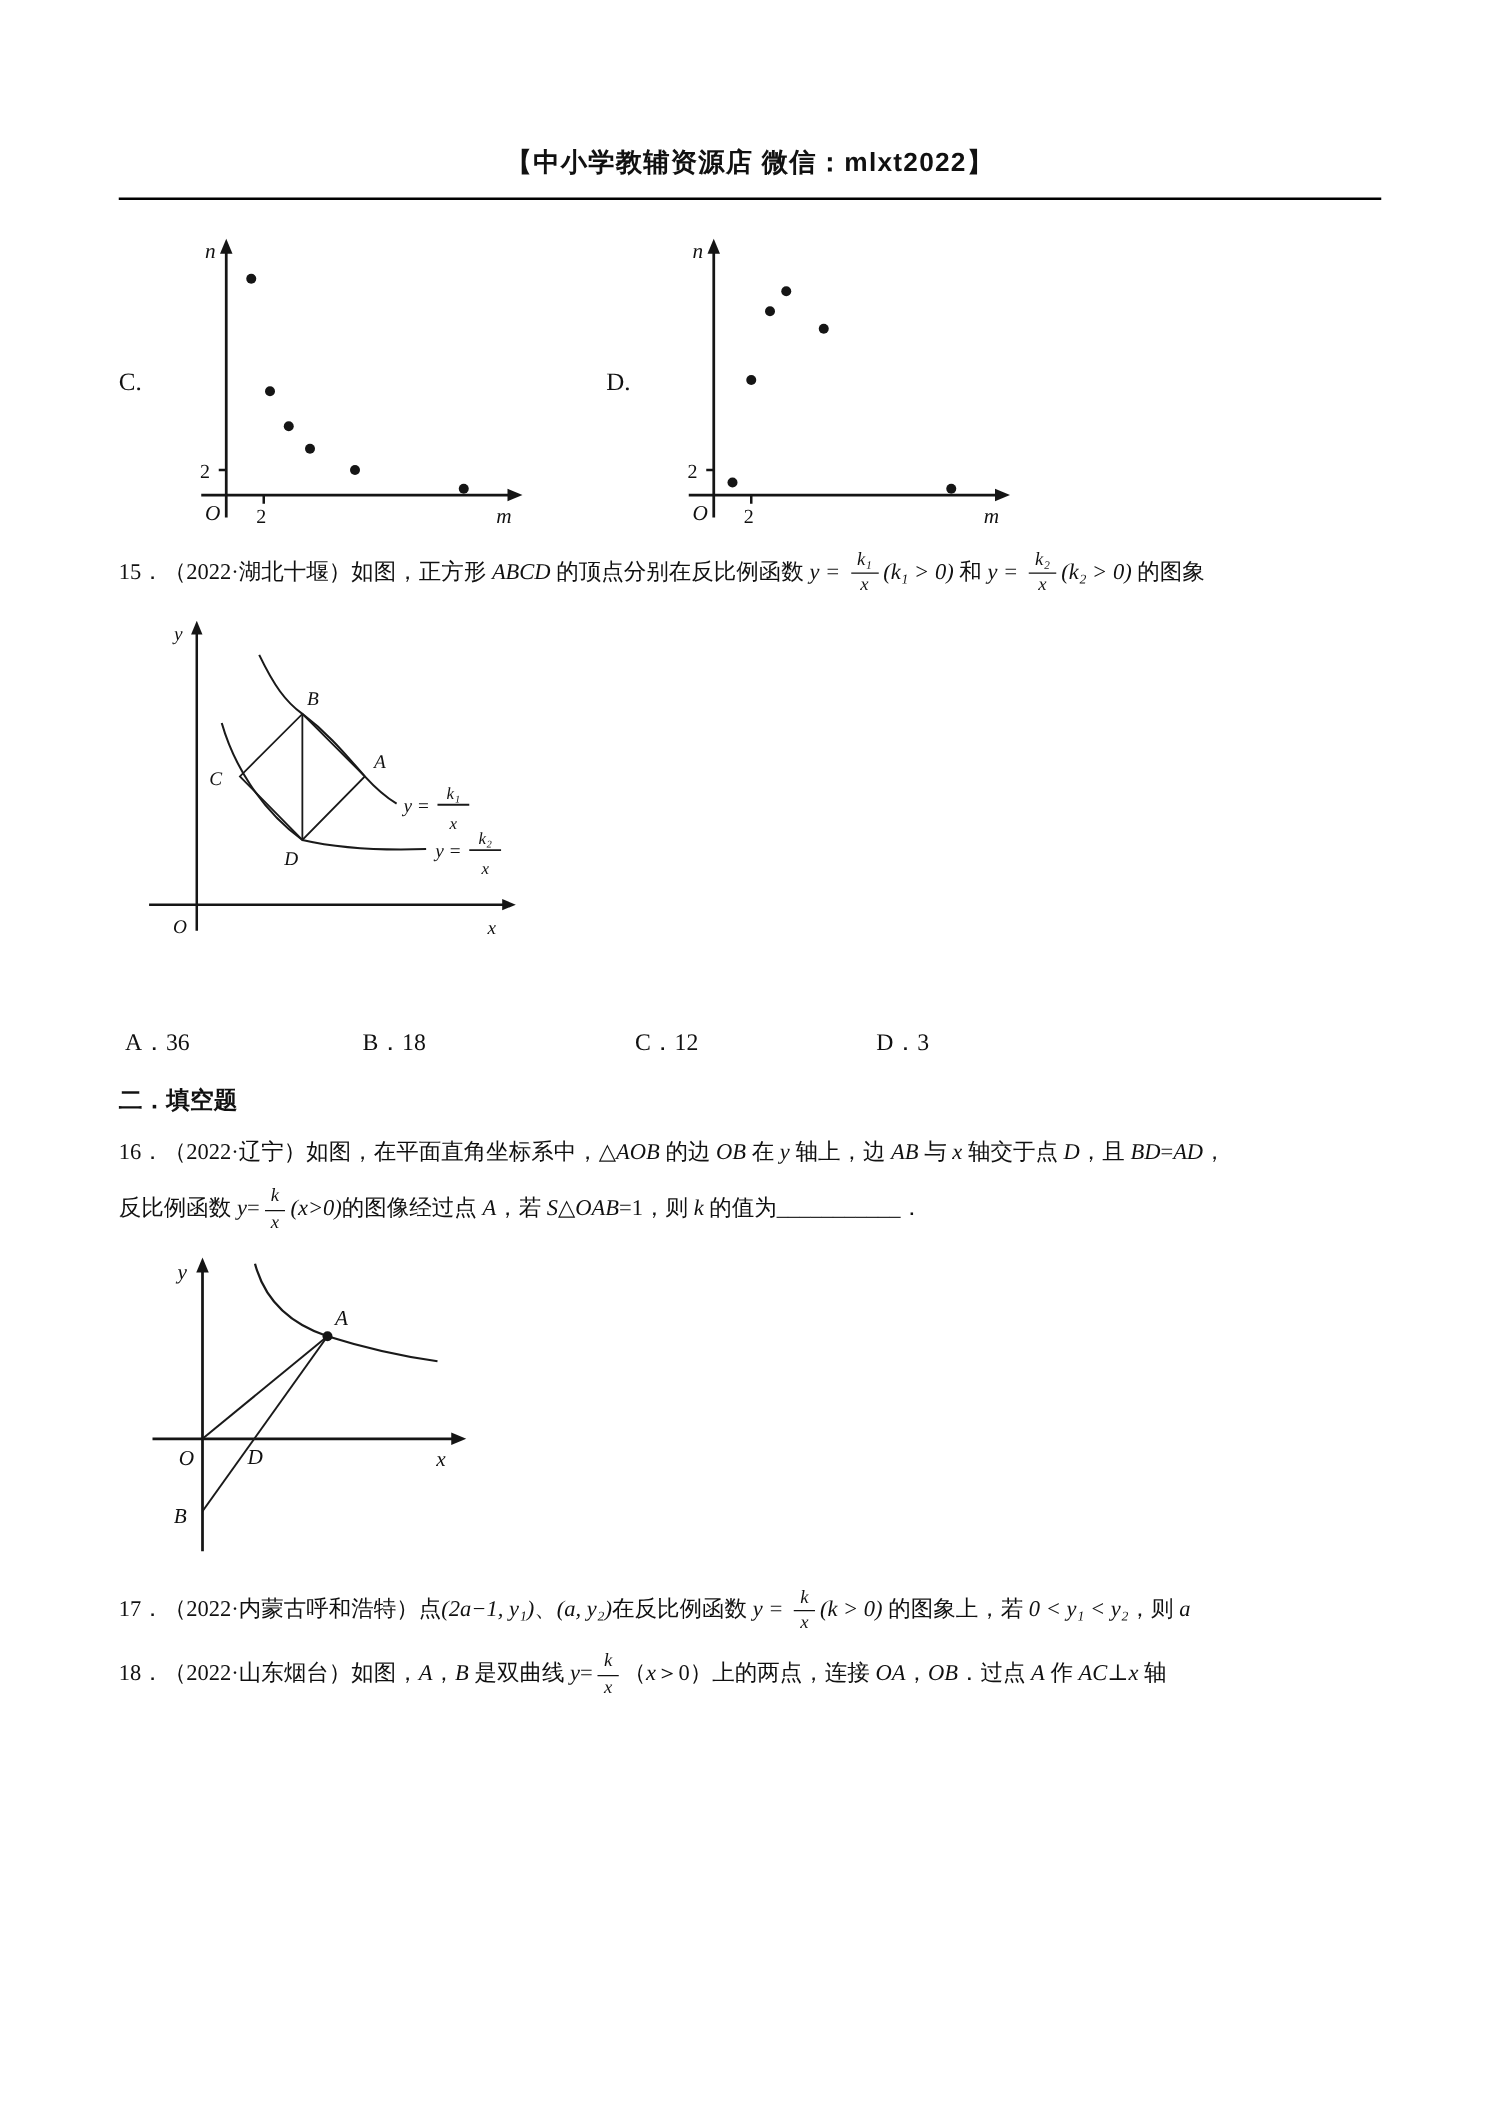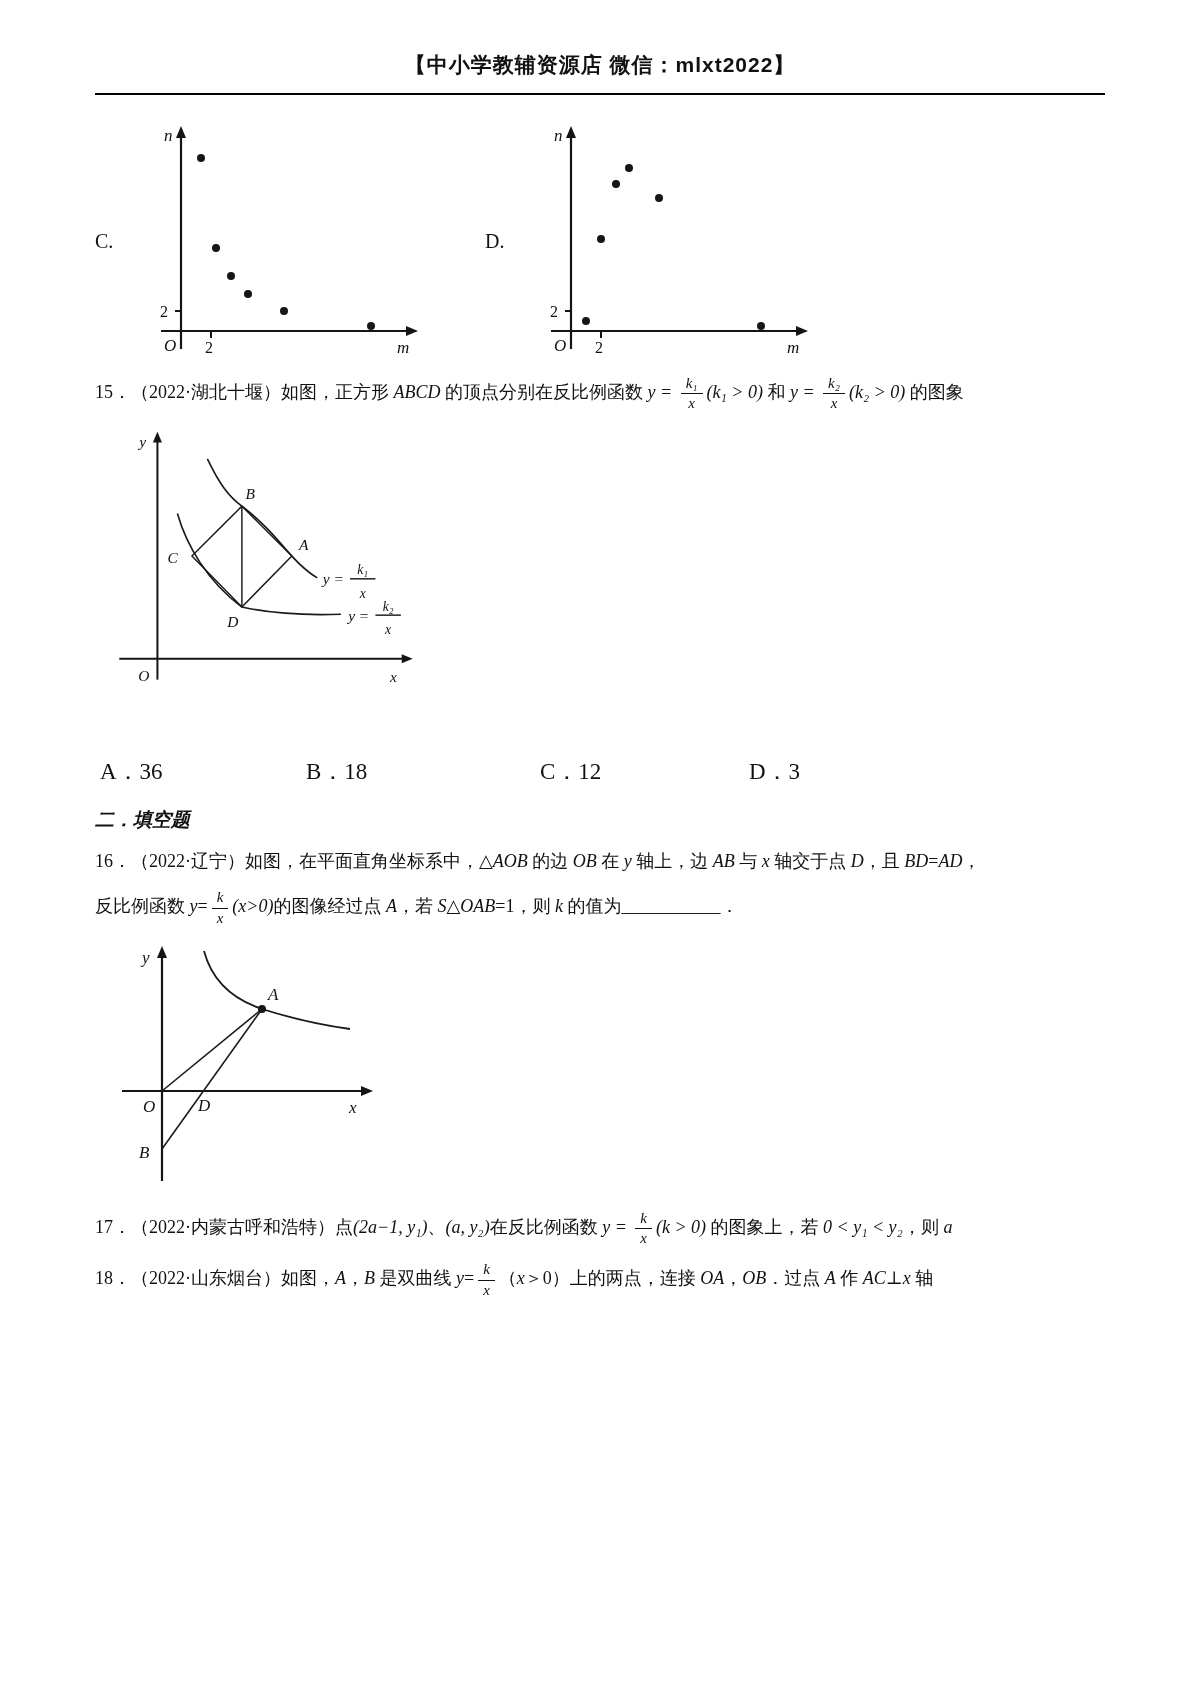--- a/index.html
+++ b/index.html
@@ -1,39 +1,39 @@
 <!DOCTYPE html>
 <html><head>
 <meta charset="utf-8">
 <style>
   html,body{margin:0;padding:0;background:#e8e8e8;}
   .page{position:relative;width:1200px;height:1698px;background:#ffffff;color:#111;
         font-family:"Liberation Serif","DejaVu Serif",serif;font-size:18px;overflow:hidden;margin:0 auto;}
-  .doc-header{padding-top:51px;text-align:center;font-family:"Liberation Sans","DejaVu Sans",sans-serif;
-        font-weight:700;font-size:21px;letter-spacing:1px;}
+  .doc-header{padding-top:92px;text-align:center;font-family:"Liberation Sans","DejaVu Sans",sans-serif;
+        font-weight:700;font-size:21px;letter-spacing:1px;margin-top:24px;}
   .rule{margin:14px 95px 0 95px;border-top:2px solid #000;height:0;}
   .plots-row{display:flex;margin:26px 0 0 95px;}
   .plot-group{display:flex;align-items:center;}
   .plot-group.second{margin-left:44px;}
   .plot-label{width:46px;font-size:20px;}
   .qtext{margin:12px 90px 0 95px;}
   .qline{line-height:1.6;margin:14px 0;white-space:nowrap;}
   .mi{font-style:italic;font-family:"Liberation Serif","DejaVu Serif",serif;}
   .zh{font-style:normal;}
   .frac{display:inline-block;vertical-align:middle;text-align:center;margin:0 4px;font-style:italic;}
   .frac .num{display:block;font-size:15px;line-height:1.15;padding:0 5px 1px 5px;}
   .frac .den{display:block;font-size:15px;line-height:1.15;border-top:1.4px solid #111;padding:1px 5px 0 5px;}
   .fig15{margin:14px 0 0 112px;}
   .fig16{margin:10px 0 0 112px;}
-  .options{display:flex;margin:24px 0 0 100px;font-size:23px;gap:16px;}
+  .options{display:flex;margin:24px 0 0 100px;font-size:19px;}
   .options .opt-a{width:190px;}
   .options .opt-b{width:197px;}
   .options .opt-c{width:193px;margin-left:21px;}
   .section-h{margin:20px 0 0 95px;font-weight:700;font-size:19px;
-        font-family:"Liberation Sans","DejaVu Sans",sans-serif;font-style:italic;}
+        font-family:"Liberation Sans","DejaVu Sans",sans-serif;}
   svg text{font-family:"Liberation Serif","DejaVu Serif",serif;font-size:17px;fill:#111;}
   svg .it{font-style:italic;}
   svg .tick{font-size:16px;}
   svg .frsm{font-size:15px;font-style:italic;}
   svg .ax{stroke:#151515;stroke-width:2.2;fill:none;}
   svg .tk{stroke:#151515;stroke-width:2;}
   svg .cv{stroke:#1a1a1a;stroke-width:1.8;fill:none;}
   svg .sq{stroke:#1a1a1a;stroke-width:1.6;fill:none;}
   svg .ln{stroke:#1a1a1a;stroke-width:1.6;}
   svg .ah{fill:#151515;stroke:none;}

